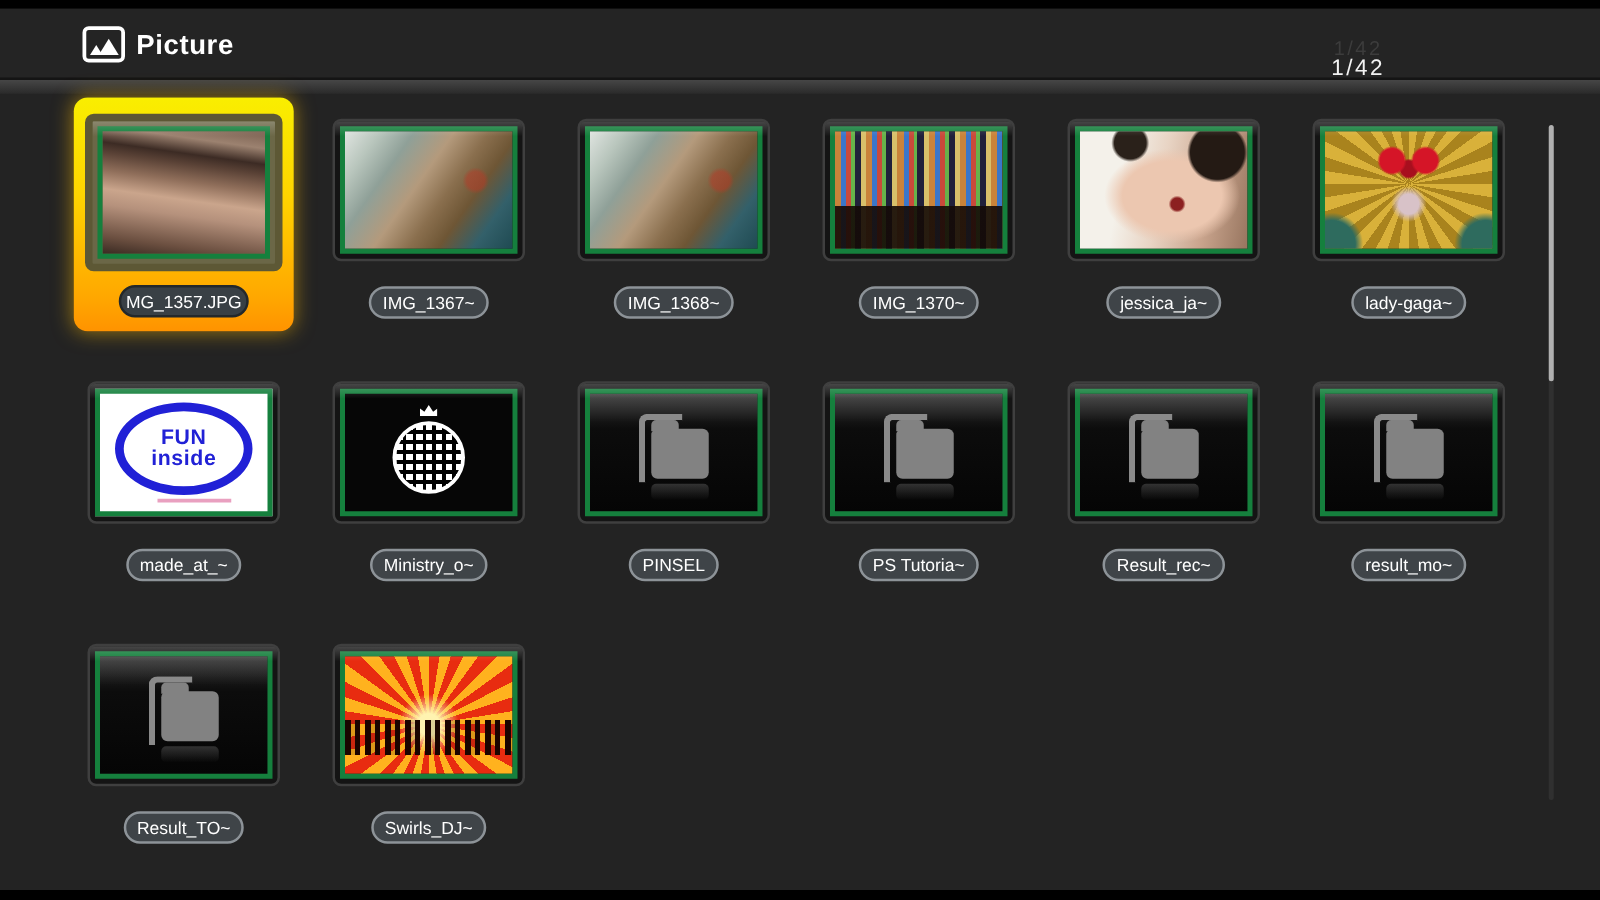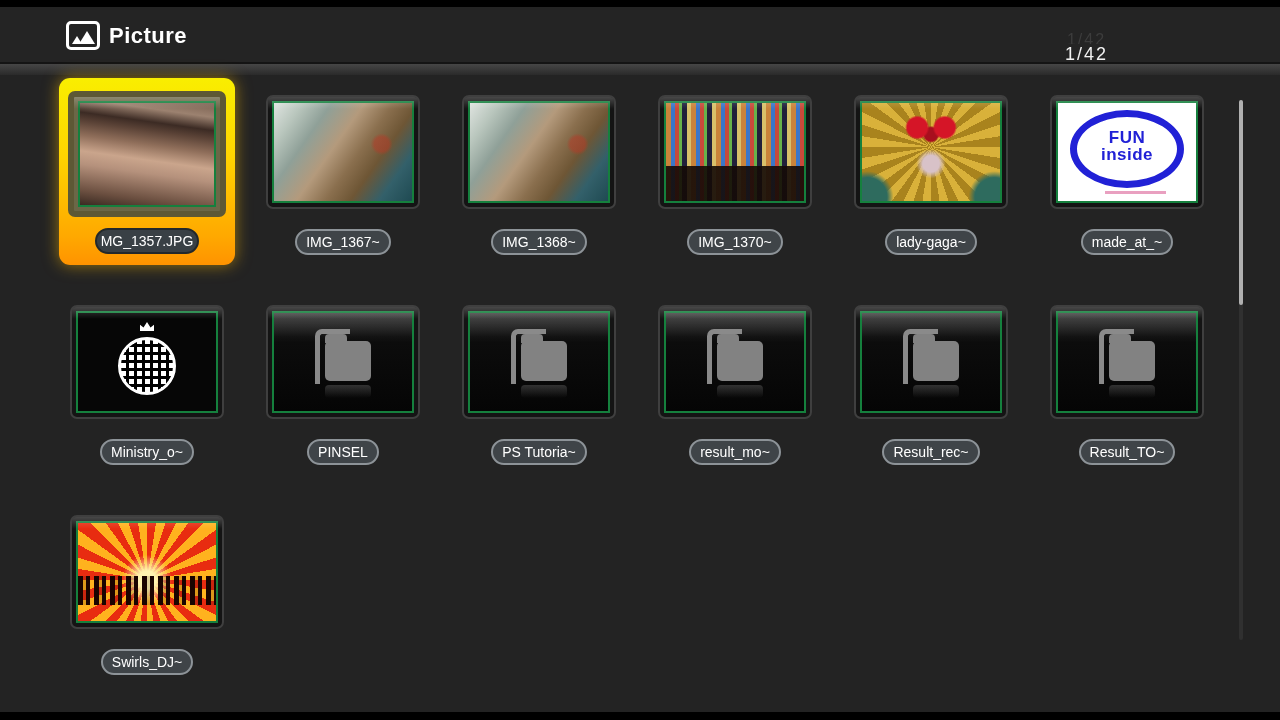--- a/index.html
+++ b/index.html
@@ -26,21 +26,21 @@
         display:grid;grid-template-columns:repeat(6,196px);grid-auto-rows:210px;justify-items:center;}
   .tile{width:176px;height:187px;margin-top:5px;border-radius:11px;
         display:flex;flex-direction:column;align-items:center;}
   .tile.sel{background:linear-gradient(#f9ee00,#ffd400 42%,#ffa800 85%,#ff9300);
         box-shadow:0 0 16px rgba(255,190,0,.55);}
   .thumb-frame{position:relative;width:150px;height:110px;margin-top:17px;border-radius:7px;
         background:#141414;border:2px solid #3f3f3f;overflow:hidden;}
   .thumb-frame::before{content:'';position:absolute;left:0;right:0;top:0;height:12px;z-index:3;
         background:linear-gradient(rgba(255,255,255,.22),rgba(255,255,255,0));pointer-events:none;}
   .tile.sel .thumb-frame{width:146px;height:114px;margin-top:13px;border:6px solid #5d5835;background:#6b6747;}
-  .art{position:absolute;inset:4px;border:2px solid #15803d;background:#000;overflow:hidden;}
+  .art{position:absolute;inset:4px;border:4px solid #15803d;background:#000;overflow:hidden;}
   
   .pill{margin-top:20px;height:22px;max-width:104px;padding:0 9px;border-radius:13px;
         background:rgba(66,72,76,.9);border:2px solid #8d9398;
         display:flex;align-items:center;justify-content:center;overflow:hidden;}
   .tile.sel .pill{margin-top:11px;background:#394045;border-color:#23282b;max-width:92px;padding:0 4px;}
   .pill-label{color:#fff;font-size:14px;white-space:nowrap;}
   
   .art-folder{background:linear-gradient(#2e2e2e,#0c0c0c 30%,#050505);}
   .art-folder::before{content:'';position:absolute;left:0;right:0;top:0;height:24%;
         background:linear-gradient(rgba(255,255,255,.14),rgba(255,255,255,0));}
@@ -162,20 +162,28 @@
       <div class="tile">
     <div class="thumb-frame">
       <div class="art art-bar"></div>
     </div>
     <div class="pill">
       <span class="pill-label">IMG_1370~</span>
     </div>
   </div>
       <div class="tile">
     <div class="thumb-frame">
+      <div class="art art-portrait"></div>
+    </div>
+    <div class="pill">
+      <span class="pill-label">jessica_ja~</span>
+    </div>
+  </div>
+      <div class="tile">
+    <div class="thumb-frame">
       <div class="art art-gaga"></div>
     </div>
     <div class="pill">
       <span class="pill-label">lady-gaga~</span>
     </div>
   </div>
       <div class="tile">
     <div class="thumb-frame">
       <div class="art art-fun">
             <div class="art-text">FUN
@@ -226,35 +234,35 @@
     <div class="thumb-frame">
       <div class="art art-folder">
             <div class="folder-icon">
               <div class="f-back"></div>
               <div class="f-front"></div>
               <div class="f-refl"></div>
             </div>
           </div>
     </div>
     <div class="pill">
+      <span class="pill-label">Result_rec~</span>
+    </div>
+  </div>
+      <div class="tile">
+    <div class="thumb-frame">
+      <div class="art art-folder">
+            <div class="folder-icon">
+              <div class="f-back"></div>
+              <div class="f-front"></div>
+              <div class="f-refl"></div>
+            </div>
+          </div>
+    </div>
+    <div class="pill">
       <span class="pill-label">result_mo~</span>
-    </div>
-  </div>
-      <div class="tile">
-    <div class="thumb-frame">
-      <div class="art art-folder">
-            <div class="folder-icon">
-              <div class="f-back"></div>
-              <div class="f-front"></div>
-              <div class="f-refl"></div>
-            </div>
-          </div>
-    </div>
-    <div class="pill">
-      <span class="pill-label">Result_rec~</span>
     </div>
   </div>
       <div class="tile">
     <div class="thumb-frame">
       <div class="art art-folder">
             <div class="folder-icon">
               <div class="f-back"></div>
               <div class="f-front"></div>
               <div class="f-refl"></div>
             </div>

